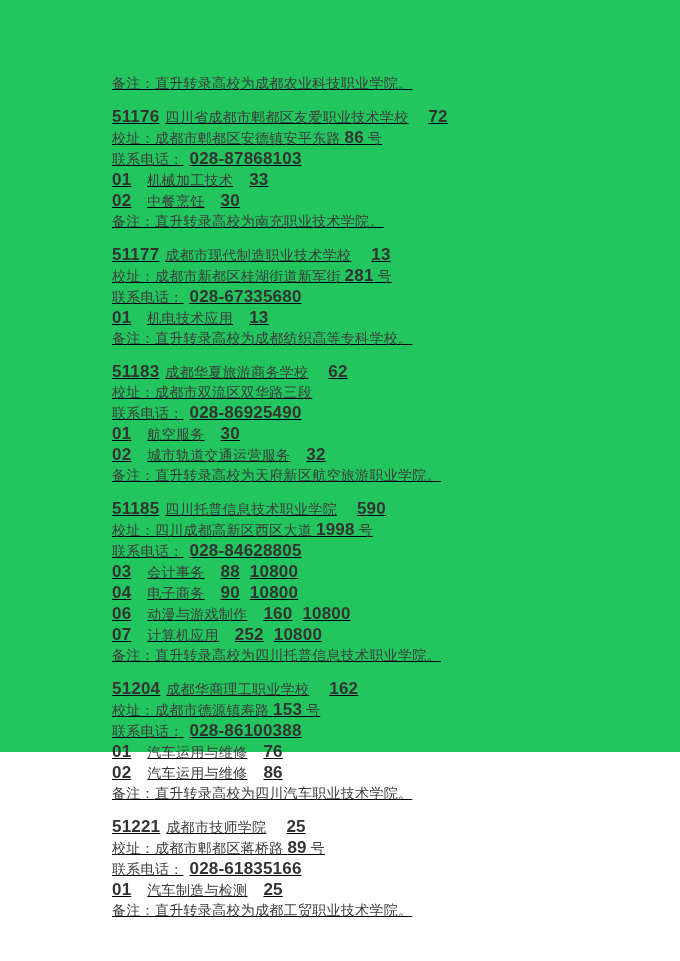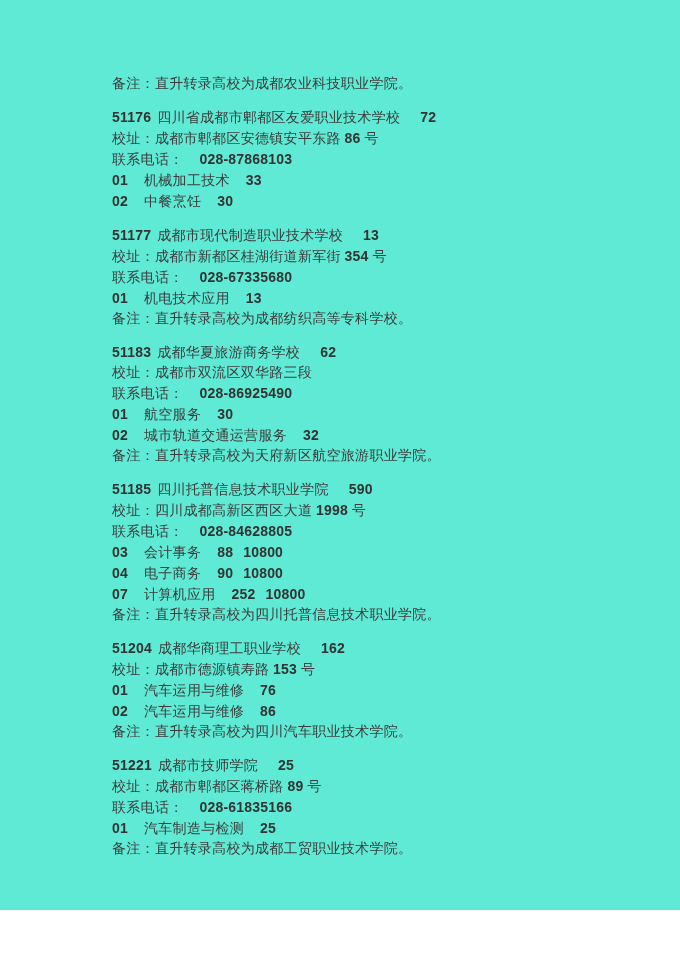--- a/index.html
+++ b/index.html
@@ -7,48 +7,49 @@
     padding: 0;
     background: #ffffff;
   }
   body {
     width: 680px;
     height: 961px;
     overflow: hidden;
   }
   .page {
     width: 680px;
-    height: 910px;
-    background: #5eead4;
+    height: 752px;
+    background: #22c55e;
     box-sizing: border-box;
+    text-decoration: underline;
   }
   .doc {
     padding: 74px 50px 0 112px;
     font-family: "Liberation Serif", "DejaVu Serif", serif;
     font-size: 14px;
     line-height: 20px;
     color: #3c3c3c;
     letter-spacing: 0.3px;
   }
   .line {
     white-space: nowrap;
   }
   .school {
     margin-top: 13px;
   }
   .num {
     font-family: "Liberation Sans", "DejaVu Sans", sans-serif;
     font-weight: 600;
-    font-size: 14px;
+    font-size: 17px;
     color: #333333;
     letter-spacing: 0.2px;
   }
   .header .name { margin-left: 6px; }
   .header .plan { margin-left: 20px; }
-  .phone-val { margin-left: 16px; }
+  .phone-val { margin-left: 6px; }
   .major .m-name { margin-left: 16px; }
   .major .m-count { margin-left: 16px; }
   .major .m-tuition { margin-left: 10px; }
 </style>
 </head>
 <body>
 
 <div class="page">
   <div class="doc">
 
@@ -70,28 +71,31 @@
     <div>
       <div class="line major">
         <span class="num m-no">01</span><span class="m-name">机械加工技术</span><span class="num m-count">33</span>
       </div>
 
       <div class="line major">
         <span class="num m-no">02</span><span class="m-name">中餐烹饪</span><span class="num m-count">30</span>
       </div>
     </div>
 
+    <div class="line remark">
+      <span>备注：</span><span>直升转录高校为南充职业技术学院。</span>
+    </div>
   </section>
 
   <section class="school">
     <div class="line header">
       <span class="num code">51177</span><span class="name">成都市现代制造职业技术学校</span><span class="num plan">13</span>
     </div>
     <div class="line address">
-      <span>校址：</span><span>成都市新都区桂湖街道新军街 <span class="num">354</span> 号</span>
+      <span>校址：</span><span>成都市新都区桂湖街道新军街 <span class="num">281</span> 号</span>
     </div>
     <div class="line phone">
       <span>联系电话：</span><span class="num phone-val">028-67335680</span>
     </div>
     <div>
       <div class="line major">
         <span class="num m-no">01</span><span class="m-name">机电技术应用</span><span class="num m-count">13</span>
       </div>
     </div>
 
@@ -137,37 +141,43 @@
     </div>
     <div>
       <div class="line major">
         <span class="num m-no">03</span><span class="m-name">会计事务</span><span class="num m-count">88</span><span class="num m-tuition">10800</span>
       </div>
 
       <div class="line major">
         <span class="num m-no">04</span><span class="m-name">电子商务</span><span class="num m-count">90</span><span class="num m-tuition">10800</span>
       </div>
 
+      <div class="line major">
+        <span class="num m-no">06</span><span class="m-name">动漫与游戏制作</span><span class="num m-count">160</span><span class="num m-tuition">10800</span>
+      </div>
 
       <div class="line major">
         <span class="num m-no">07</span><span class="m-name">计算机应用</span><span class="num m-count">252</span><span class="num m-tuition">10800</span>
       </div>
     </div>
 
     <div class="line remark">
       <span>备注：</span><span>直升转录高校为四川托普信息技术职业学院。</span>
     </div>
   </section>
 
   <section class="school">
     <div class="line header">
       <span class="num code">51204</span><span class="name">成都华商理工职业学校</span><span class="num plan">162</span>
     </div>
     <div class="line address">
       <span>校址：</span><span>成都市德源镇寿路 <span class="num">153</span> 号</span>
+    </div>
+    <div class="line phone">
+      <span>联系电话：</span><span class="num phone-val">028-86100388</span>
     </div>
     <div>
       <div class="line major">
         <span class="num m-no">01</span><span class="m-name">汽车运用与维修</span><span class="num m-count">76</span>
       </div>
 
       <div class="line major">
         <span class="num m-no">02</span><span class="m-name">汽车运用与维修</span><span class="num m-count">86</span>
       </div>
     </div>

